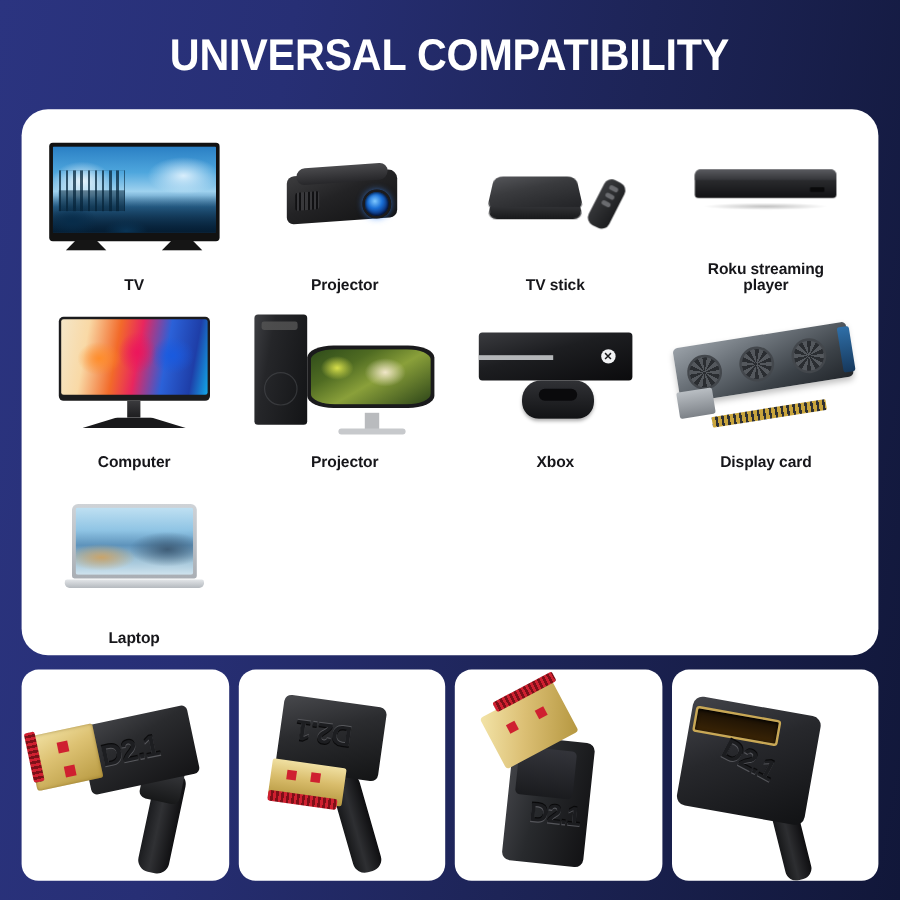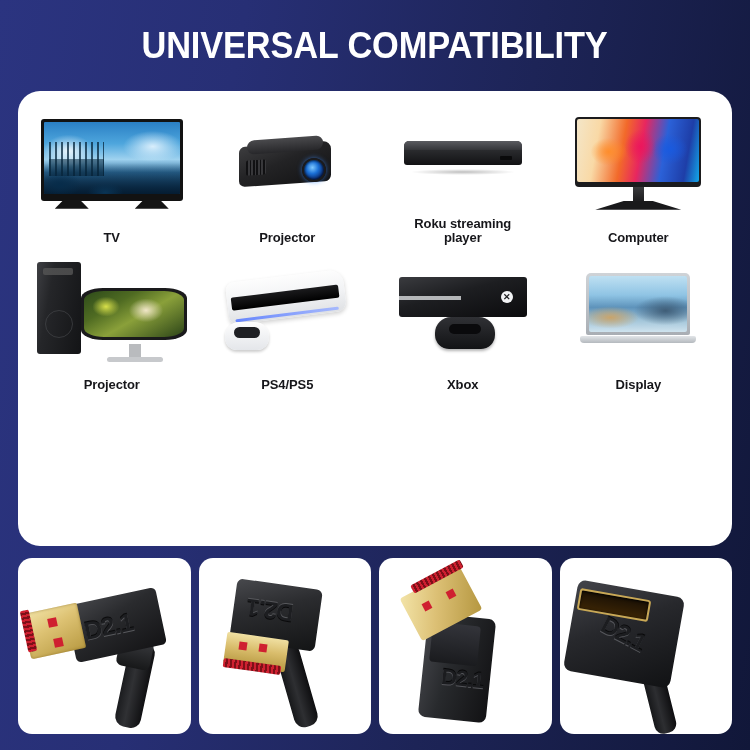--- a/index.html
+++ b/index.html
@@ -502,20 +502,33 @@
         <div class="dev proj">
           <div class="body"></div>
             <div class="top"></div>
           <div class="vent"></div>
             <div class="lens"></div>
         </div>
       </div>
       <div class="cap">Projector</div>
     </div>
 
+    <div class="cell">
+      <div class="art">
+        <div class="dev stick">
+          <div class="box"></div>
+          <div class="remote">
+              <i></i>
+              <i></i>
+              <i></i>
+            </div>
+        </div>
+      </div>
+      <div class="cap">TV stick</div>
+    </div>
 
     <div class="cell">
       <div class="art">
         <div class="dev roku">
           <div class="slab">
               <div class="port"></div>
             </div>
           <div class="shadow"></div>
         </div>
       </div>
@@ -543,54 +556,60 @@
           <div class="mon">
               <div class="pic"></div>
             </div>
           <div class="stand"></div>
             <div class="foot"></div>
         </div>
       </div>
       <div class="cap">Projector</div>
     </div>
 
-    <div class="cell">
-      <div class="art">
-        <div class="dev ps">
-          <div class="con"></div>
-            <div class="pad"></div>
-        </div>
-      </div>
-      <div class="cap">PS4/PS5</div>
-    </div>
 
     <div class="cell">
       <div class="art">
         <div class="dev xb">
           <div class="con">
               <div class="logo">✕</div>
             </div>
           <div class="pad"></div>
         </div>
       </div>
       <div class="cap">Xbox</div>
     </div>
 
+    <div class="cell">
+      <div class="art">
+        <div class="dev gpu">
+          <div class="card">
+            <div class="fan f1"></div>
+              <div class="fan f2"></div>
+              <div class="fan f3"></div>
+            <div class="edge"></div>
+          </div>
+          <div class="pcb"></div>
+            <div class="bracket"></div>
+        </div>
+      </div>
+      <div class="cap">Display card</div>
+    </div>
 
 
     <div class="cell">
       <div class="art">
         <div class="dev lap">
           <div class="lid">
               <div class="pic"></div>
             </div>
           <div class="base"></div>
         </div>
       </div>
-      <div class="cap">Display</div>
+      <div class="cap">Laptop</div>
     </div>
 
     <div class="cell"></div>
   </div>
 </div>
 
 <div class="strip">
 
   <div class="panel">
     <div class="dp p1">

